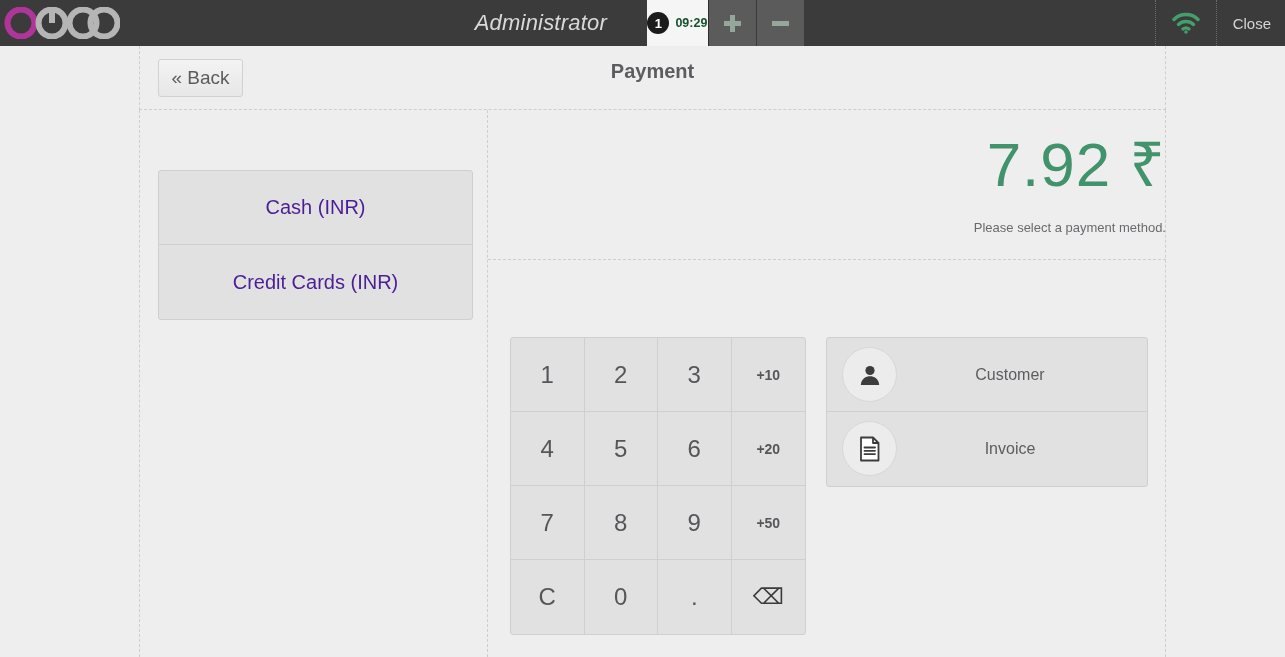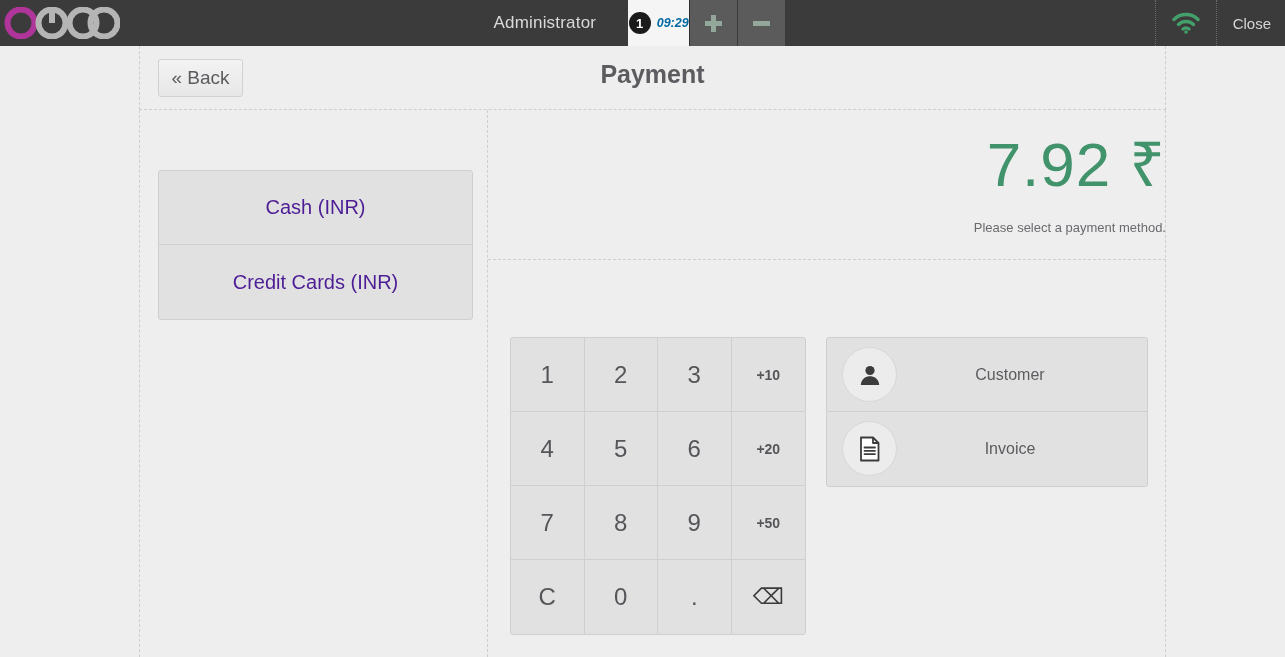--- a/index.html
+++ b/index.html
@@ -20,42 +20,43 @@
   #logo {
     width: 125px; display: flex; align-items: center;
     padding-left: 4px;
   }
   #logo svg { display: block; }
 
   #topbar-spacer-left { flex: 1 1 auto; }
 
   #username {
     color: #d9d9d9;
-    font-size: 17px;
+    font-style: italic;
+    font-size: 22px;
     display: flex; align-items: center;
-    padding-right: 32px;
+    padding-right: 40px;
     letter-spacing: .2px;
   }
 
   .order-tab {
     width: 62px;
     background: #f6f5f5;
     display: flex; align-items: center; justify-content: center;
     gap: 6px;
     border-right: 1px solid #2f2f2f;
   }
   .order-badge {
     width: 22px; height: 22px; border-radius: 50%;
     background: #1b1b1b; color: #fff;
     font-size: 13px; font-weight: bold;
     display: flex; align-items: center; justify-content: center;
     line-height: 1;
   }
   .order-time {
-    color: #0369a1; font-size: 12.5px; font-weight: bold; font-style: italic;
+    color: #14532d; font-size: 12.5px; font-weight: bold;
   }
 
   .tab-btn {
     width: 48px;
     background: #5b5b5b;
     border-right: 1px solid #3b3b3b;
     display: flex; align-items: center; justify-content: center;
   }
   .glyph-plus, .glyph-minus {
     position: relative; display: block;
@@ -114,21 +115,21 @@
     position: absolute; left: 18px; top: 13px;
     width: 85px; height: 38px;
   }
   #validate-button {
     position: absolute; right: 18px; top: 13px;
     width: 113px; height: 38px;
   }
   #page-title {
     position: absolute; left: 0; right: 0; top: 14px;
     text-align: center;
-    font-size: 25px; font-weight: bold; color: #5c5c60;
+    font-size: 20px; font-weight: bold; color: #5c5c60;
   }
 
   
   #paymentmethods-col {
     position: absolute; left: 132px; top: 64px;
     width: 349px; height: 547px;
     border-left: 1px dashed #cfcdcd;
     border-right: 1px dashed #cfcdcd;
   }
   #paymentmethods {

